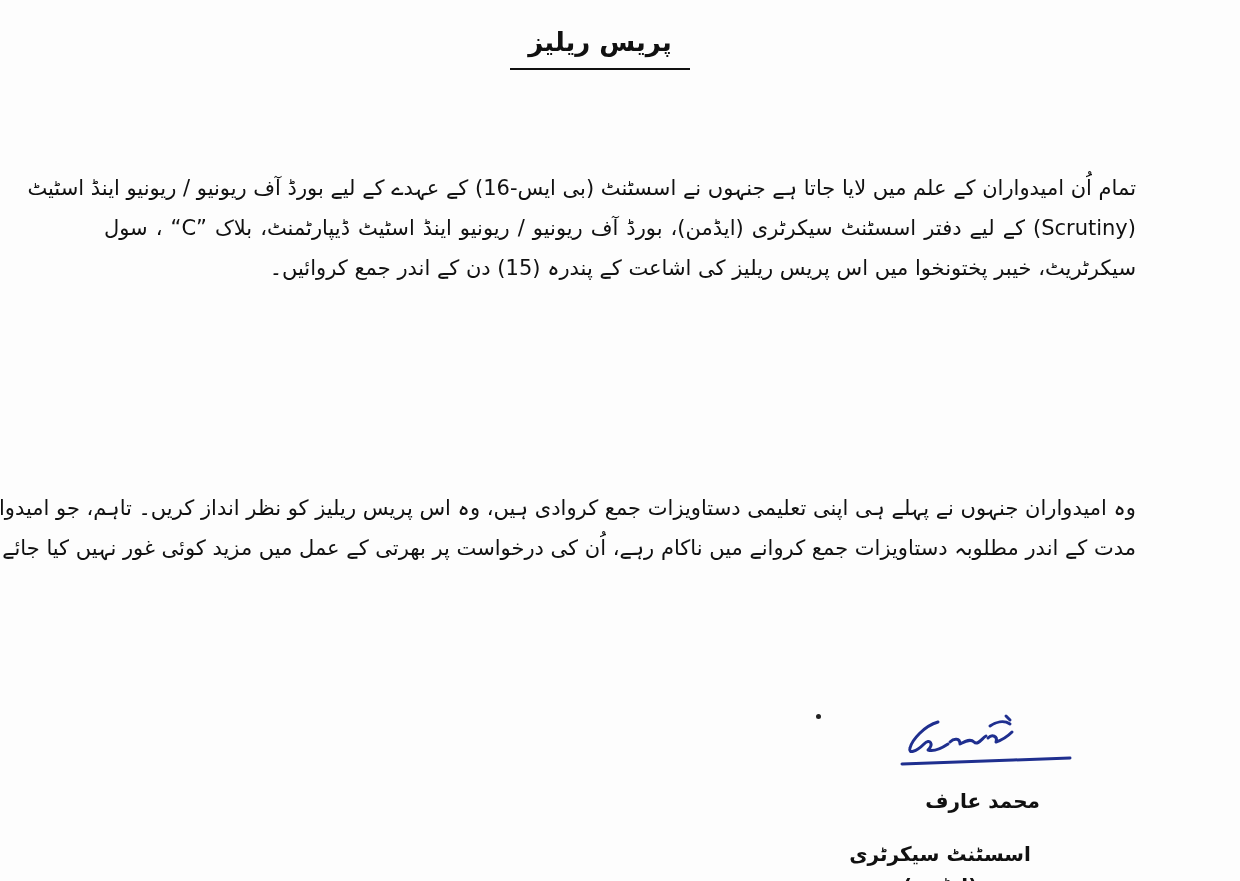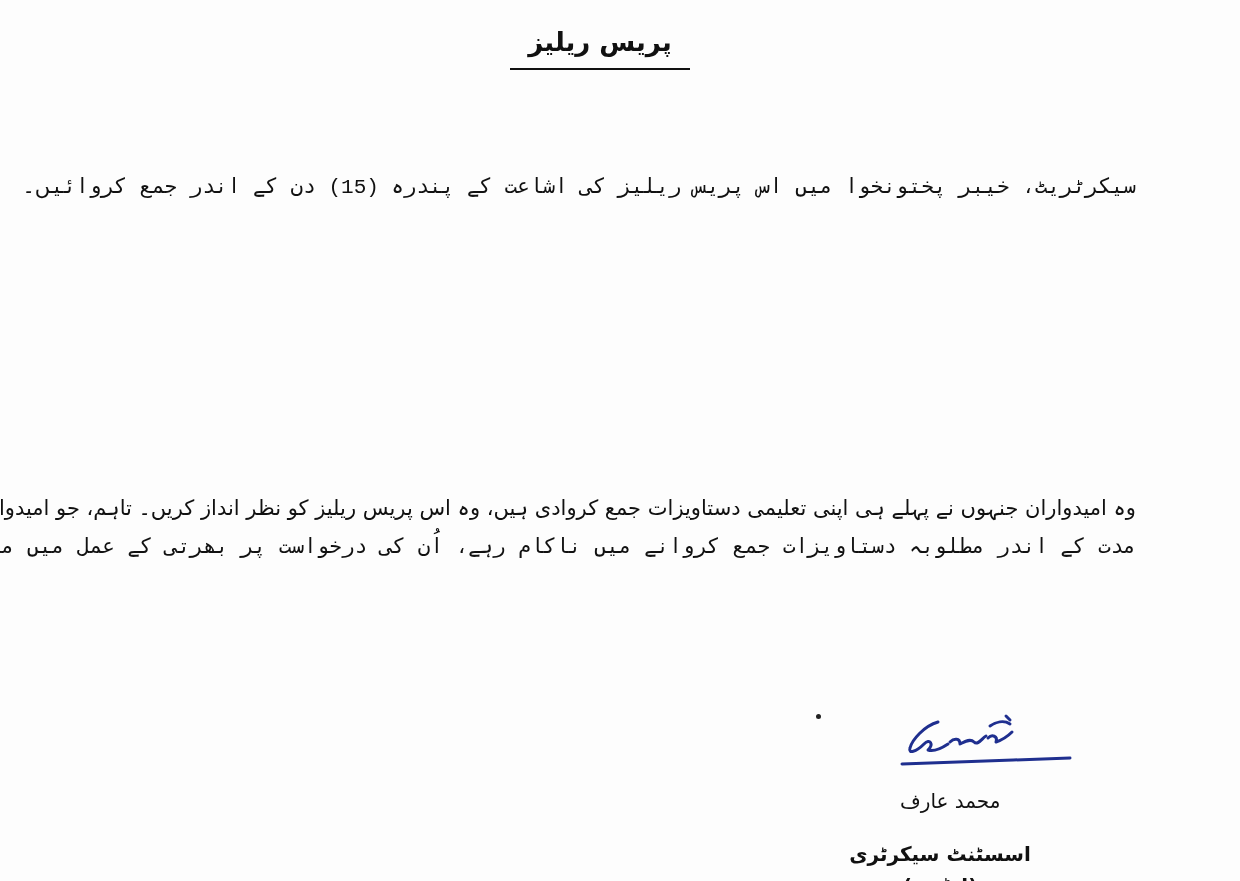--- a/index.html
+++ b/index.html
@@ -48,21 +48,20 @@
       unicode-bidi: plaintext;
     }
     .para .line {
       display: block;
       white-space: nowrap;
       text-align: justify;
       text-align-last: justify;
     }
     .para .line.last {
       text-align-last: right;
-      font-family: Liberation Mono, monospace;
     }
     #para1 { top: 168px; }
     #para2 { top: 488px; }
 
     .dot {
       position: absolute;
       left: 816px;
       top: 714px;
       width: 5px;
       height: 5px;
@@ -75,23 +74,23 @@
       top: 708px;
       width: 180px;
       height: 64px;
     }
     .signer-name {
       position: absolute;
       left: 900px;
       top: 786px;
       width: 140px;
       direction: rtl;
-      text-align: left;
+      text-align: right;
       font-size: 20px;
-      font-weight: normal;
+      font-weight: bold;
       line-height: 30px;
     }
     .signer-title {
       position: absolute;
       left: 820px;
       top: 838px;
       width: 240px;
       direction: rtl;
       text-align: center;
       font-size: 20px;
@@ -102,20 +101,22 @@
 </head>
 <body>
 
 <div class="page">
 
   <div class="title">
     <span>پریس ریلیز</span>
   </div>
 
   <div class="para" id="para1">
+    <span class="line">تمام اُن امیدواران کے علم میں لایا جاتا ہے جنہوں نے اسسٹنٹ (بی ایس-16) کے عہدے کے لیے بورڈ آف ریونیو / ریونیو اینڈ اسٹیٹ</span>
+    <span class="line">(Scrutiny) کے لیے دفتر اسسٹنٹ سیکرٹری (ایڈمن)، بورڈ آف ریونیو / ریونیو اینڈ اسٹیٹ ڈیپارٹمنٹ، بلاک ”C“ ، سول</span>
     <span class="line last">سیکرٹریٹ، خیبر پختونخوا میں اس پریس ریلیز کی اشاعت کے پندرہ (15) دن کے اندر جمع کروائیں۔</span>
   </div>
 
   <div class="para" id="para2">
     <span class="line">وہ امیدواران جنہوں نے پہلے ہی اپنی تعلیمی دستاویزات جمع کروادی ہیں، وہ اس پریس ریلیز کو نظر انداز کریں۔ تاہم، جو امیدواران مقررہ</span>
     <span class="line last">مدت کے اندر مطلوبہ دستاویزات جمع کروانے میں ناکام رہے، اُن کی درخواست پر بھرتی کے عمل میں مزید کوئی غور نہیں کیا جائے گا۔</span>
   </div>
 
   <div class="dot"></div>
 

